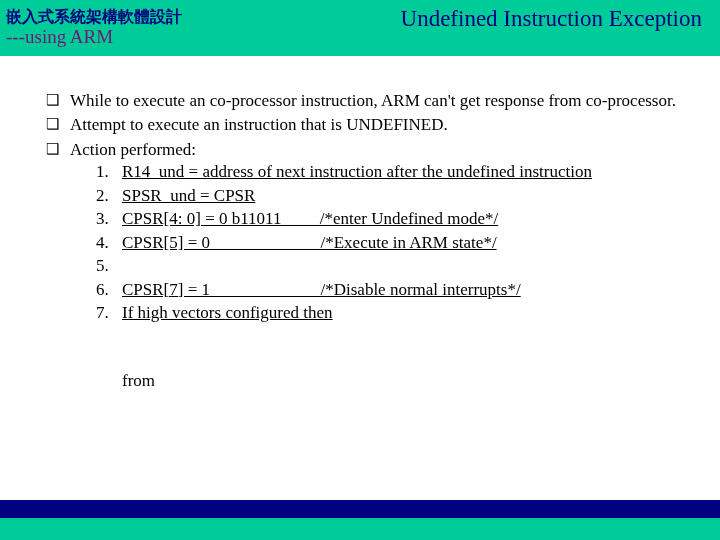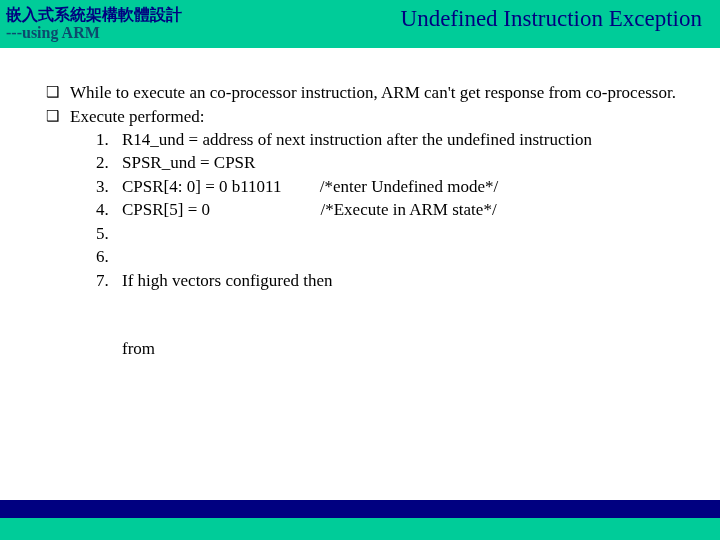--- a/index.html
+++ b/index.html
@@ -6,41 +6,41 @@
   body {
     width: 720px;
     height: 540px;
     background: #ffffff;
     font-family: "Times New Roman", serif;
     position: relative;
     overflow: hidden;
   }
   .header {
     width: 100%;
-    height: 48px;
+    height: 56px;
     background: #00cc99;
     display: flex;
     align-items: center;
     padding: 0 6px;
     position: relative;
   }
   .header-left {
     display: flex;
     flex-direction: column;
     line-height: 1.15;
   }
   .header-title-cn {
     color: #000080;
     font-weight: bold;
     font-size: 16px;
   }
   .header-sub {
-    color: #0c4a6e;
-    font-weight: bold;
-    font-size: 16px;
+    color: #701a75;
+    font-weight: normal;
+    font-size: 19px;
   }
   .header-right {
     color: #000080;
     font-size: 23px;
     font-family: "Times New Roman", serif;
     position: absolute;
     right: 18px;
     top: 6px;
   }
   .content {
@@ -71,20 +71,21 @@
   }
   .numlist > li {
     display: flex;
     margin-bottom: 1px;
   }
   .num {
     min-width: 26px;
   }
   .num-text {
     white-space: pre;
+    text-decoration: underline;
   }
   .ifblock {
     padding-left: 52px;
     white-space: pre;
   }
   .footer {
     position: absolute;
     bottom: 0;
     left: 0;
     width: 100%;
@@ -107,22 +108,23 @@
   <div class="header-left">
     <span class="header-title-cn">嵌入式系統架構軟體設計</span>
     <span class="header-sub">---using ARM</span>
   </div>
   <span class="header-right">Undefined Instruction Exception</span>
 </div>
 
 <div class="content">
   <ul class="bullets">
     <li><span>While to execute an co-processor instruction, ARM can't get response from co-processor.</span></li>
+    <li><span>Attempt to execute an instruction that is UNDEFINED.</span></li>
     <li>
-      <span>Execute performed:</span>
+      <span>Action performed:</span>
       <ol class="numlist">
         <li>
             <span class="num">1.</span>
             <span class="num-text">R14_und = address of next instruction after the undefined instruction</span>
           </li>
         <li>
             <span class="num">2.</span>
             <span class="num-text">SPSR_und = CPSR</span>
           </li>
         <li>
@@ -131,20 +133,21 @@
           </li>
         <li>
             <span class="num">4.</span>
             <span class="num-text">CPSR[5] = 0                          /*Execute in ARM state*/</span>
           </li>
         <li>
             <span class="num">5.</span>
           </li>
         <li>
             <span class="num">6.</span>
+            <span class="num-text">CPSR[7] = 1                          /*Disable normal interrupts*/</span>
           </li>
         <li>
             <span class="num">7.</span>
             <span class="num-text">If high vectors configured then</span>
           </li>
       </ol>
       <div class="ifblock">
         <div>from</div>
         
       </div>

